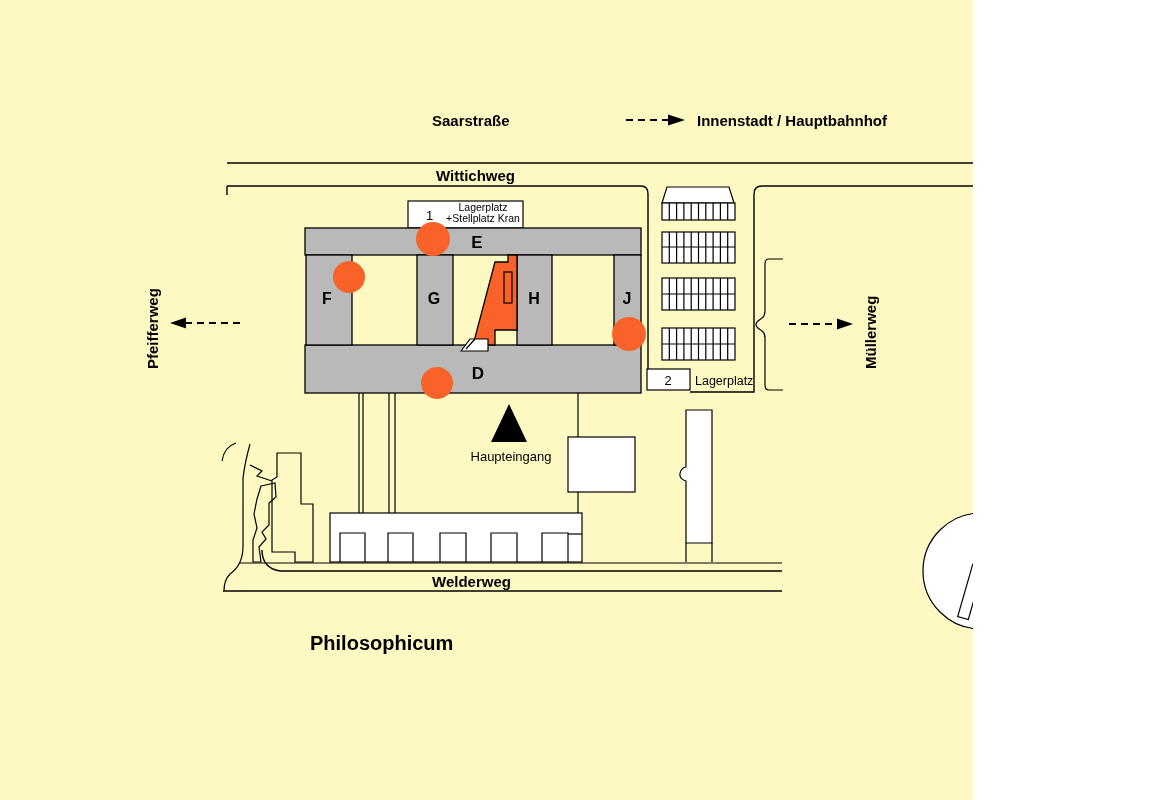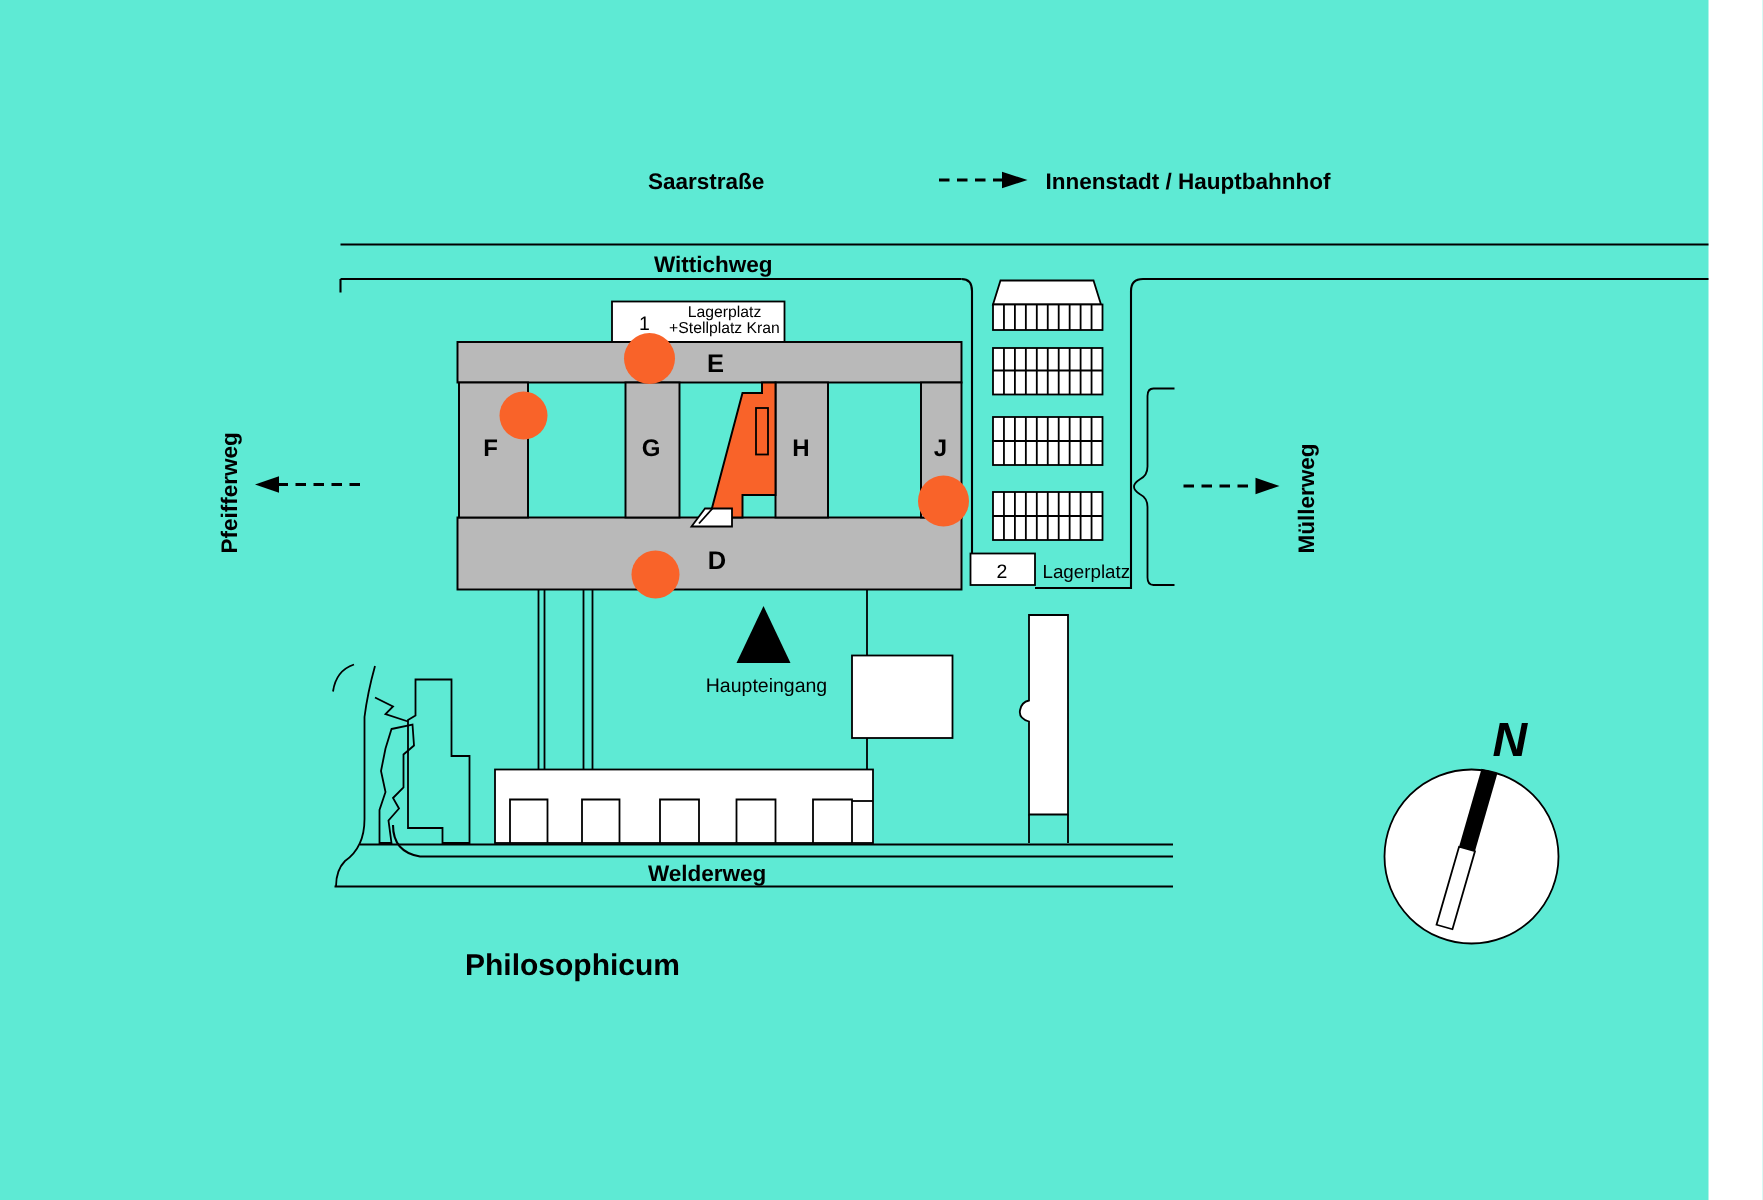--- a/index.html
+++ b/index.html
@@ -1,17 +1,17 @@
 <!DOCTYPE html>
 <html><head>
 <meta charset="utf-8">
 <style>
   html,body{margin:0;padding:0;background:#ffffff;}
   body{font-family:"Liberation Sans", sans-serif;}
-  .stage{position:relative;width:1139px;height:800px;background:#5eead4;overflow:hidden;}
+  .stage{position:relative;width:973px;height:800px;background:#fef9c3;overflow:hidden;}
   svg{display:block;}
   text{fill:#000;font-family:"Liberation Sans", sans-serif;}
   .b{font-weight:bold;}
   .it{font-style:italic;}
   .ln{stroke:#000;fill:none;stroke-width:1.4;}
   .thin{stroke:#000;fill:none;stroke-width:1.2;}
   .bld{stroke:#000;stroke-width:1.3;}
   .whitefill{fill:#ffffff;}
   .dash{stroke:#000;stroke-width:2;fill:none;stroke-dasharray:7 5;}
   .head{fill:#000;stroke:none;}

